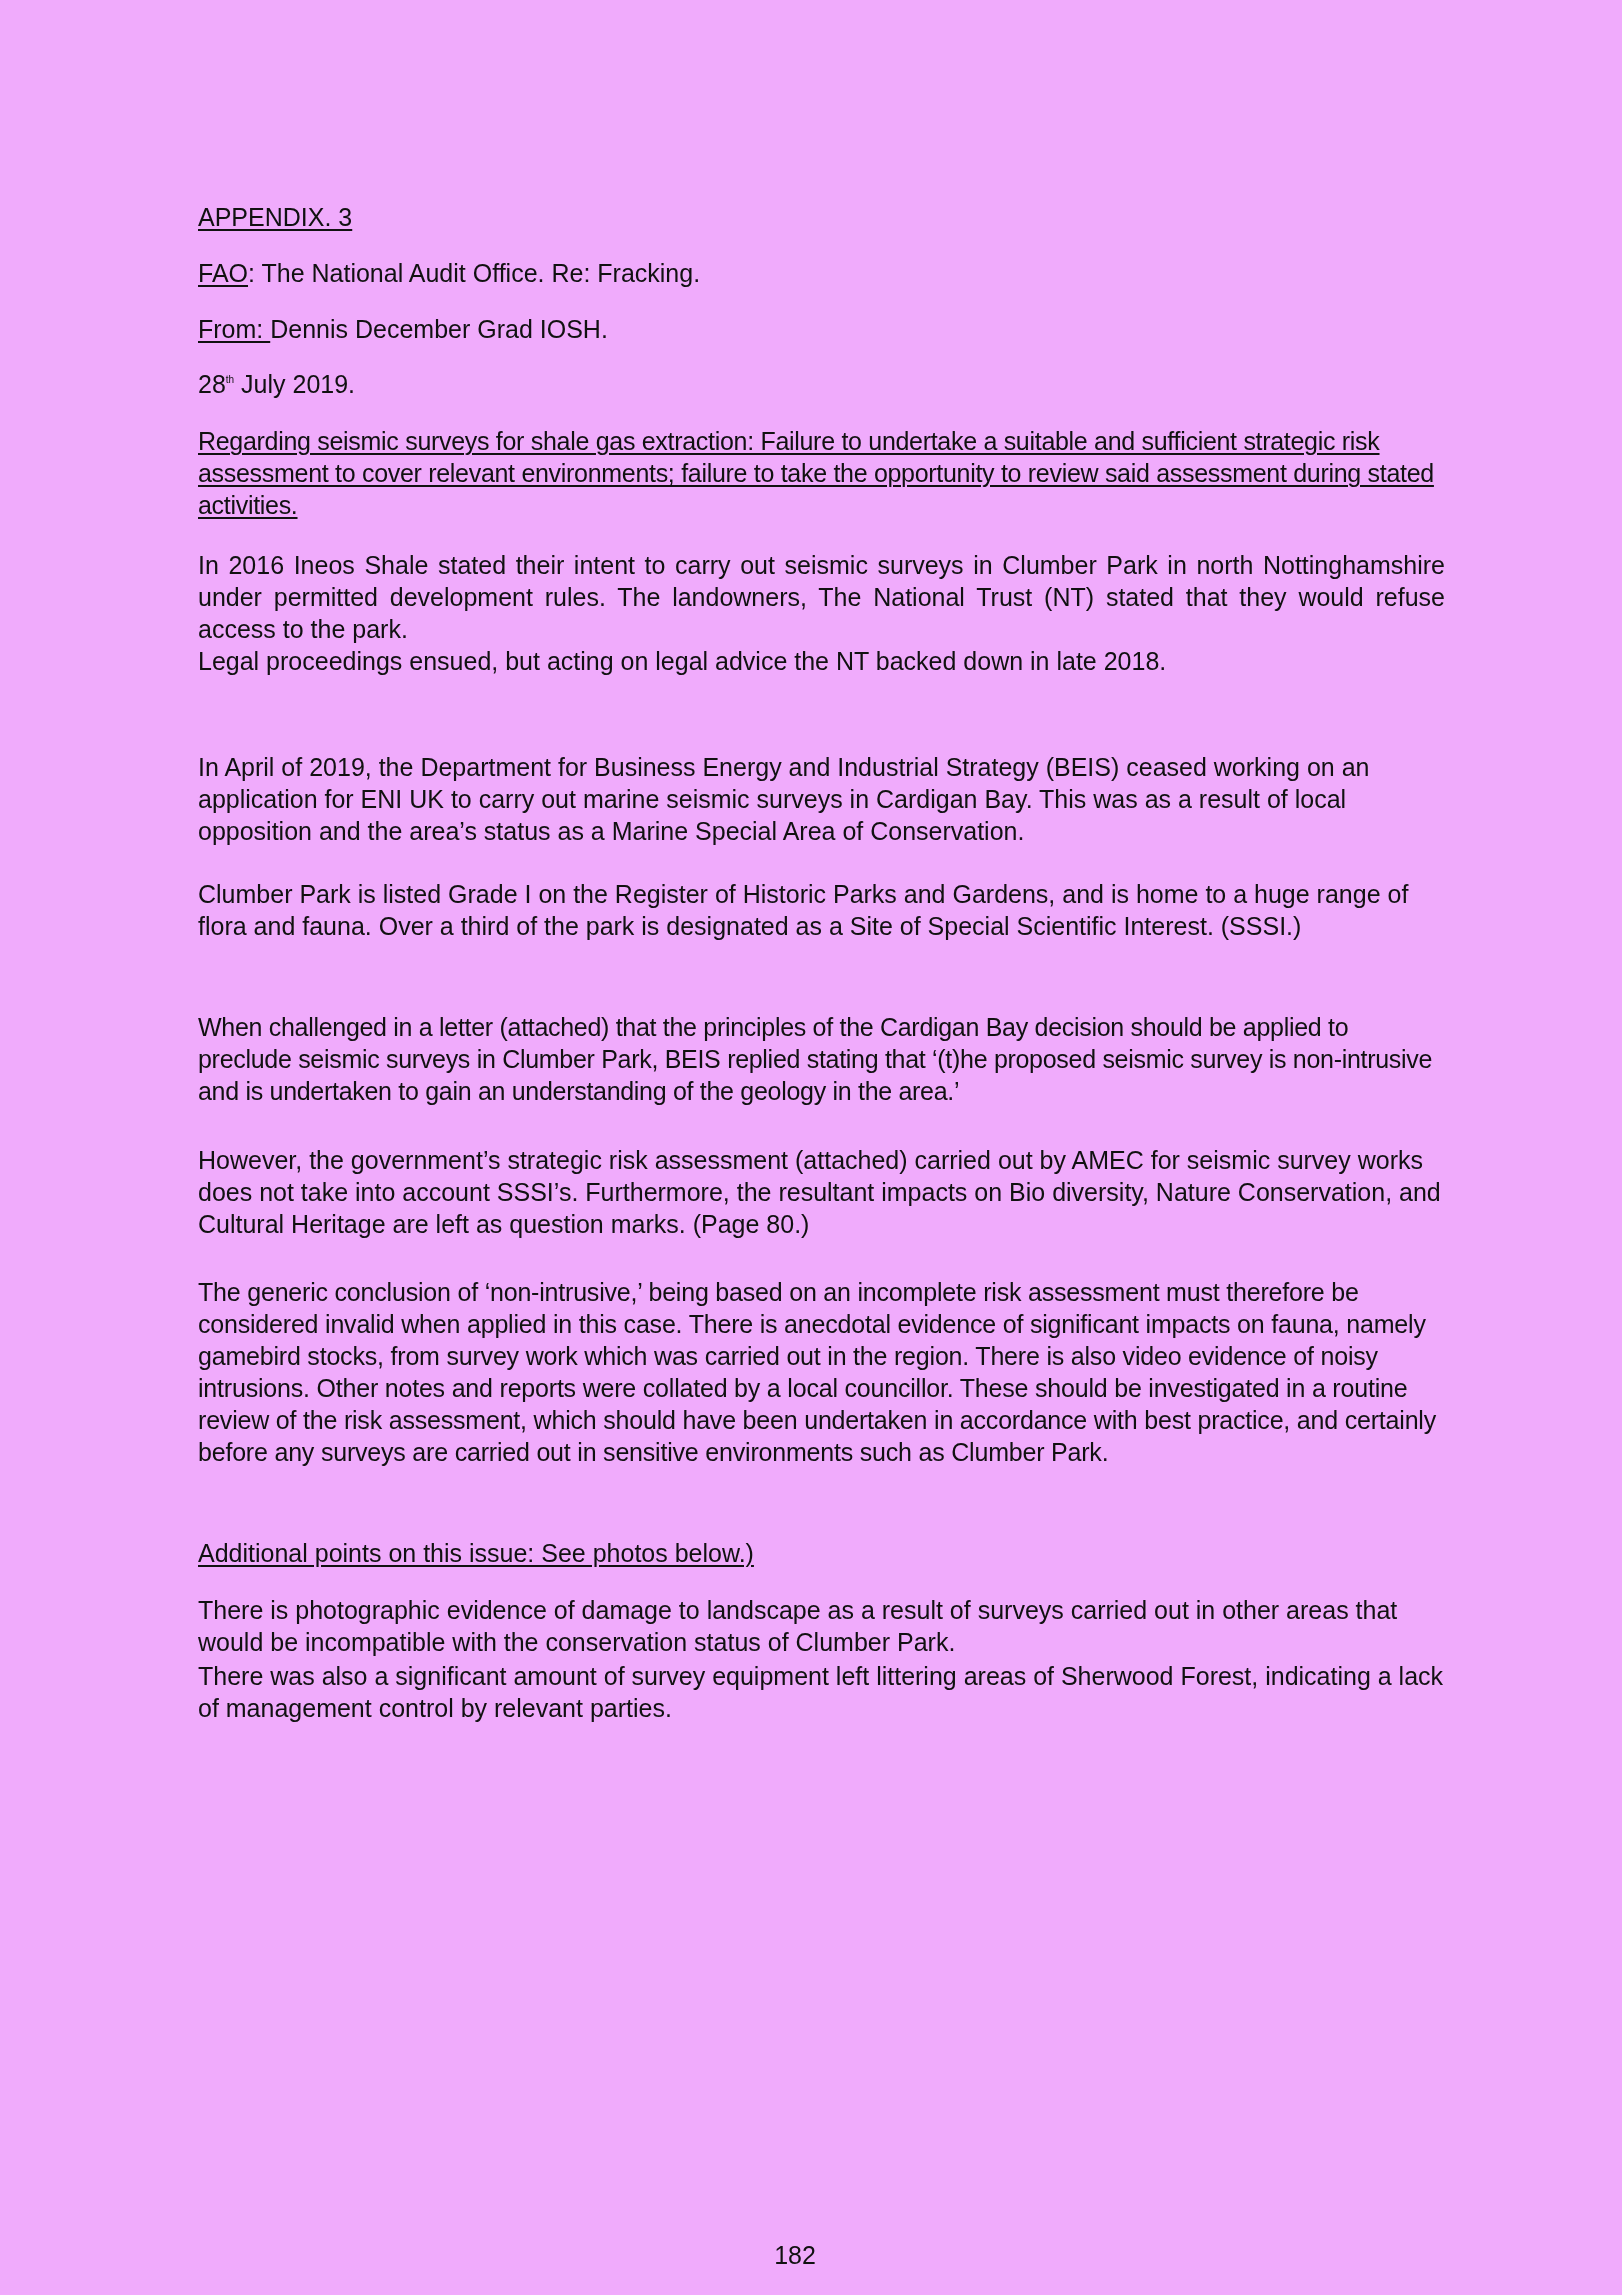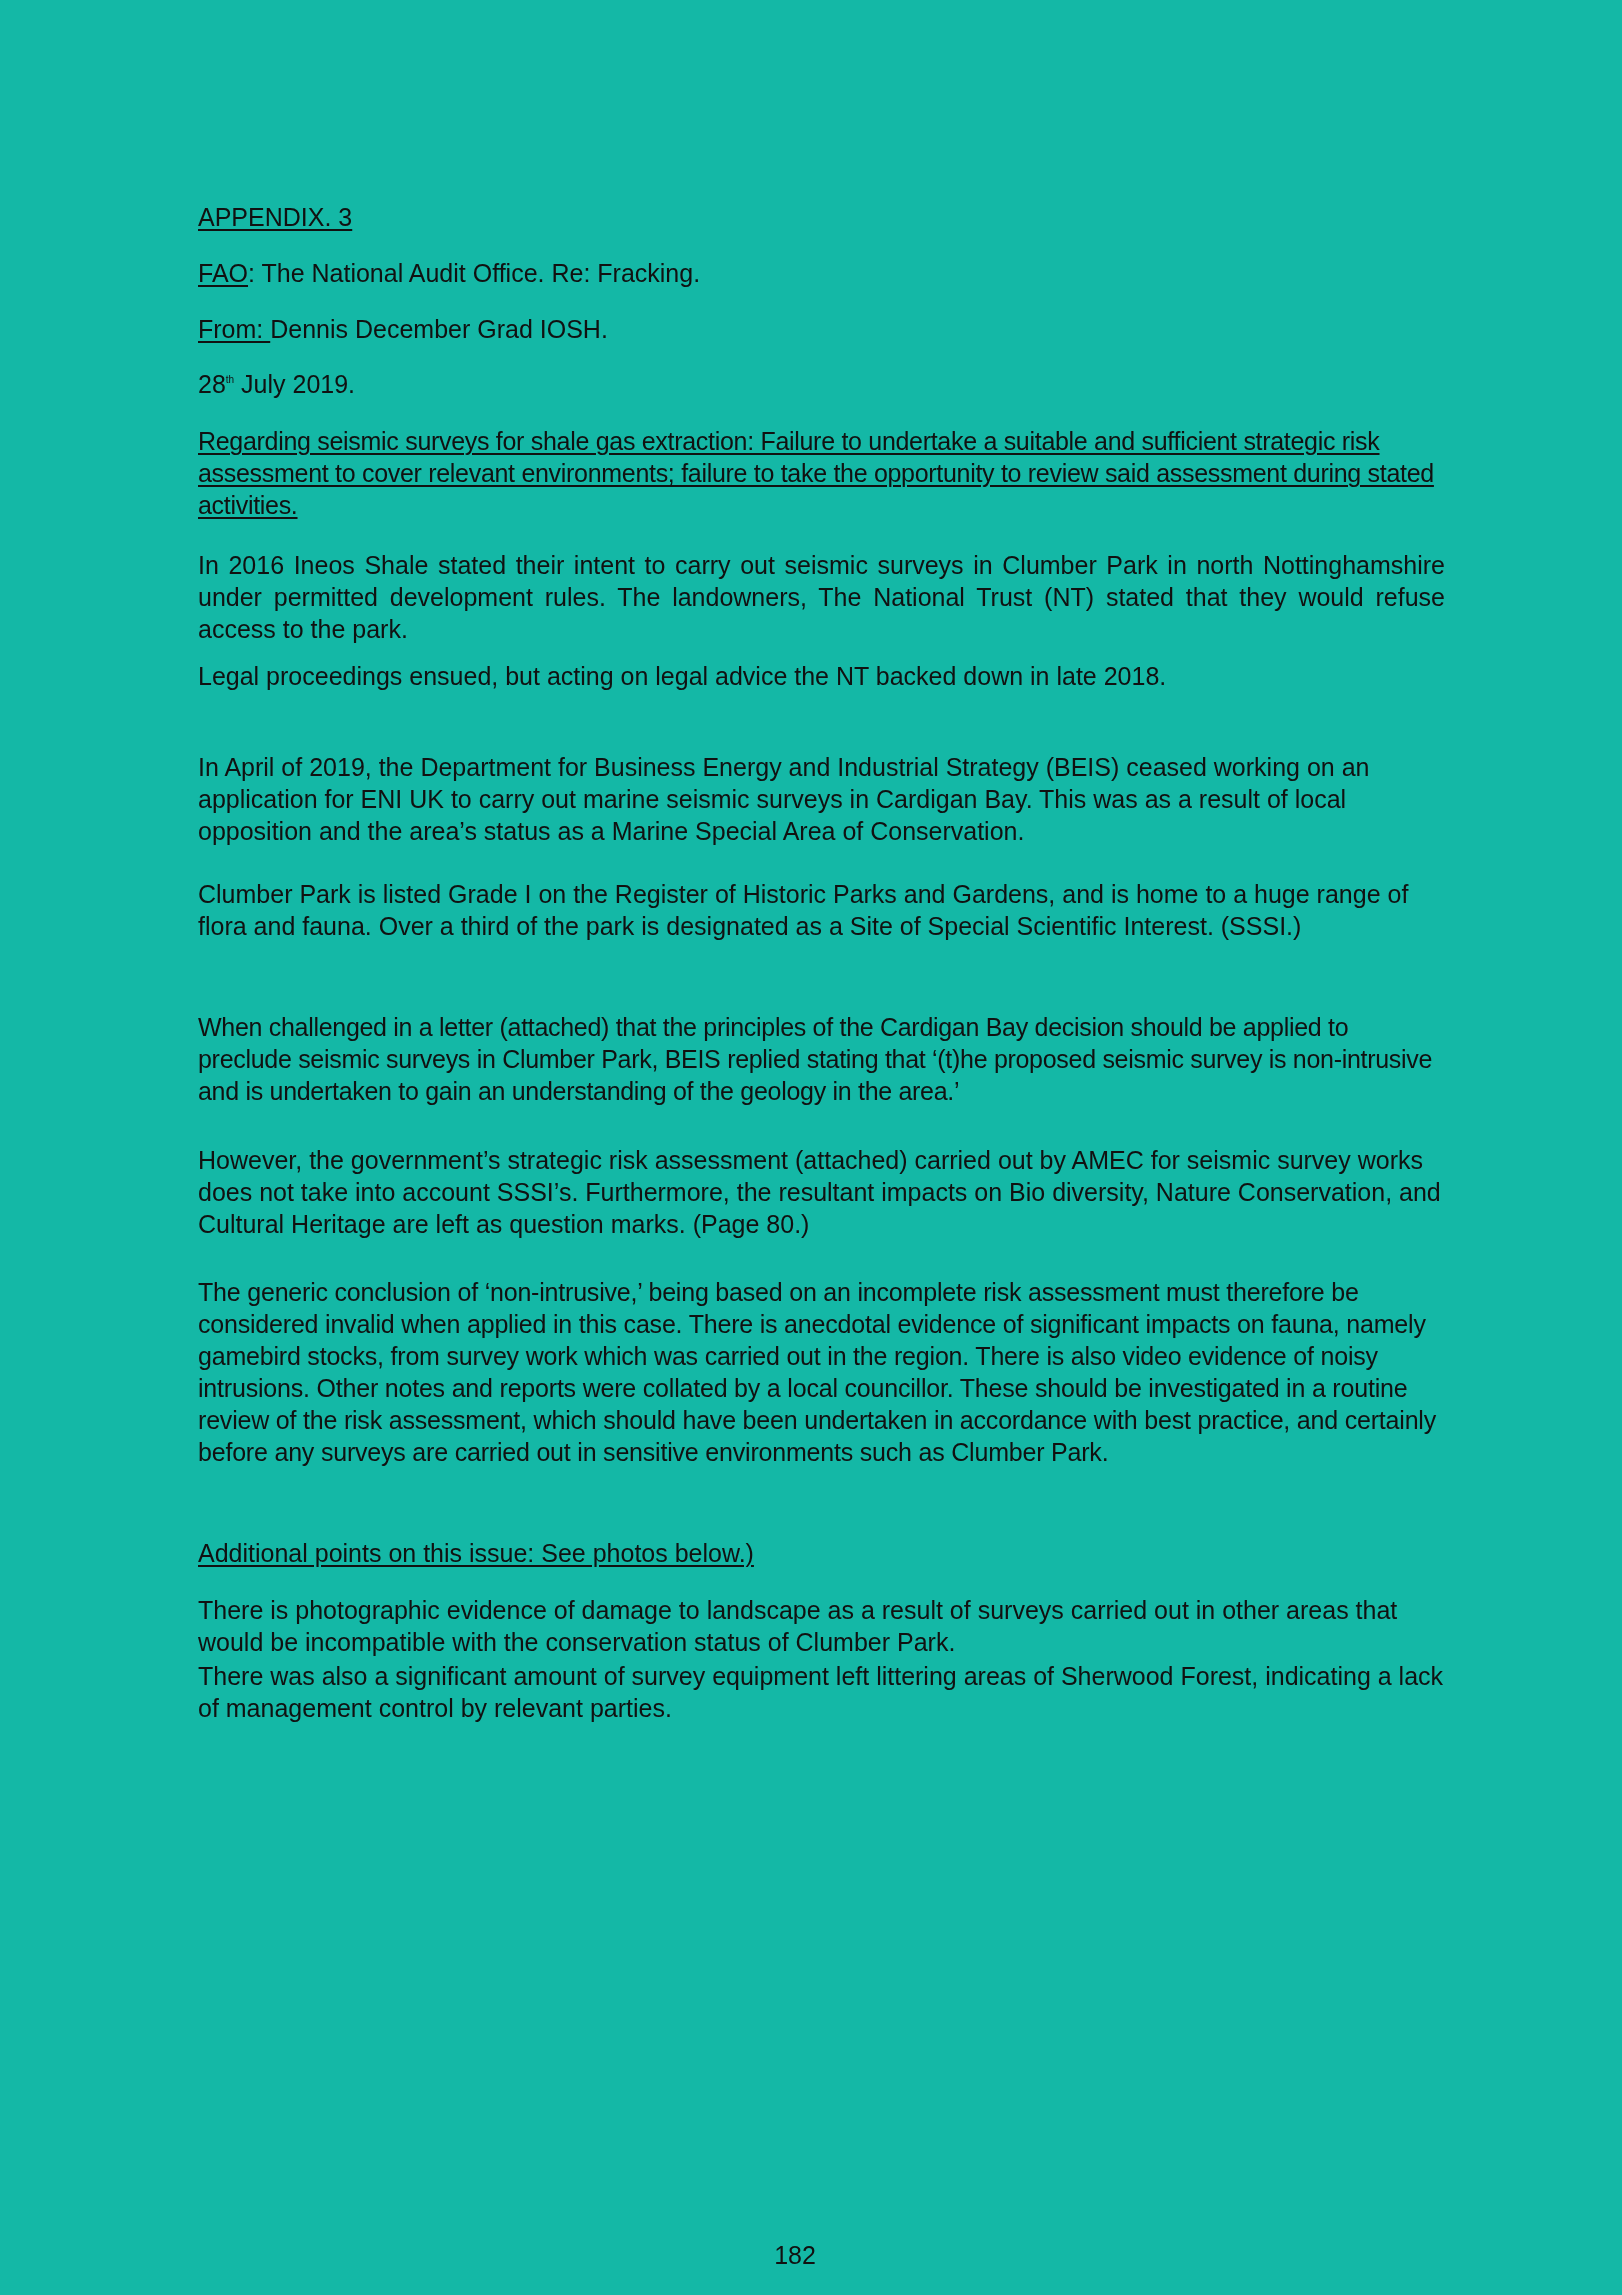--- a/index.html
+++ b/index.html
@@ -1,17 +1,17 @@
 <!DOCTYPE html>
 <html style="font-size:13.5px"><head>
 <meta charset="utf-8">
 <style>
   html, body { margin: 0; padding: 0; background: #ffffff; }
   body { width: 1623px; height: 2295px; position: relative; overflow: hidden; }
-  .page { position: absolute; left: 0; top: 0; width: 1623px; height: 2295px; background: #14b8a6; }
+  .page { position: absolute; left: 0; top: 0; width: 1623px; height: 2295px; background: #f0abfc; }
   .p {
     position: absolute; left: 198px; width: 1247px;
     font-family: "Liberation Sans", sans-serif; font-size: 25px; line-height: 32px;
     color: #111111; margin: 0;
   }
   .justify { text-align: justify; text-align-last: left; }
   .u { text-decoration: underline; text-decoration-thickness: 1.7px; text-underline-offset: 2.5px; }
   sup { font-size: 10px; line-height: 0; vertical-align: 10px; }
   .pagenum {
     position: absolute; left: 0; width: 1590px; text-align: center; top: 2241px;
@@ -38,21 +38,21 @@
   <p class="p" style="top:368px;">
     <span>28</span><sup>th</sup><span> July 2019.</span>
   </p>
 
   <p class="p" style="top:425px; letter-spacing:-0.3px;">
     <span class="u">Regarding seismic surveys for shale gas extraction: Failure to undertake a suitable and sufficient strategic risk assessment to cover relevant environments; failure to take the opportunity to review said assessment during stated activities.</span>
   </p>
 
   <p class="p justify" style="top:549px;">In 2016 Ineos Shale stated their intent to carry out seismic surveys in Clumber Park in north Nottinghamshire under permitted development rules. The landowners, The National Trust (NT) stated that they would refuse access to the park.</p>
 
-  <p class="p" style="top:660px;">Legal proceedings ensued, but acting on legal advice the NT backed down in late 2018.</p>
+  <p class="p" style="top:645px;">Legal proceedings ensued, but acting on legal advice the NT backed down in late 2018.</p>
 
   <p class="p" style="top:744px;margin-top:7px;">In April of 2019, the Department for Business Energy and Industrial Strategy (BEIS) ceased working on an application for ENI UK to carry out marine seismic surveys in Cardigan Bay. This was as a result of local opposition and the area’s status as a Marine Special Area of Conservation.</p>
 
   <p class="p" style="top:1011px; letter-spacing:-0.3px;">When challenged in a letter (attached) that the principles of the Cardigan Bay decision should be applied to preclude seismic surveys in Clumber Park, BEIS replied stating that ‘(t)he proposed seismic survey is non-intrusive and is undertaken to gain an understanding of the geology in the area.’</p>
 
   <p class="p" style="top:878px;">Clumber Park is listed Grade I on the Register of Historic Parks and Gardens, and is home to a huge range of flora and fauna. Over a third of the park is designated as a Site of Special Scientific Interest. (SSSI.)</p>
 
   <p class="p" style="top:1144px;">However, the government’s strategic risk assessment (attached) carried out by AMEC for seismic survey works does not take into account SSSI’s. Furthermore, the resultant impacts on Bio diversity, Nature Conservation, and Cultural Heritage are left as question marks. (Page 80.)</p>
 
   <p class="p" style="top:1276px; letter-spacing:-0.2px;">The generic conclusion of ‘non-intrusive,’ being based on an incomplete risk assessment must therefore be considered invalid when applied in this case. There is anecdotal evidence of significant impacts on fauna, namely gamebird stocks, from survey work which was carried out in the region. There is also video evidence of noisy intrusions. Other notes and reports were collated by a local councillor. These should be investigated in a routine review of the risk assessment, which should have been undertaken in accordance with best practice, and certainly before any surveys are carried out in sensitive environments such as Clumber Park.</p>

